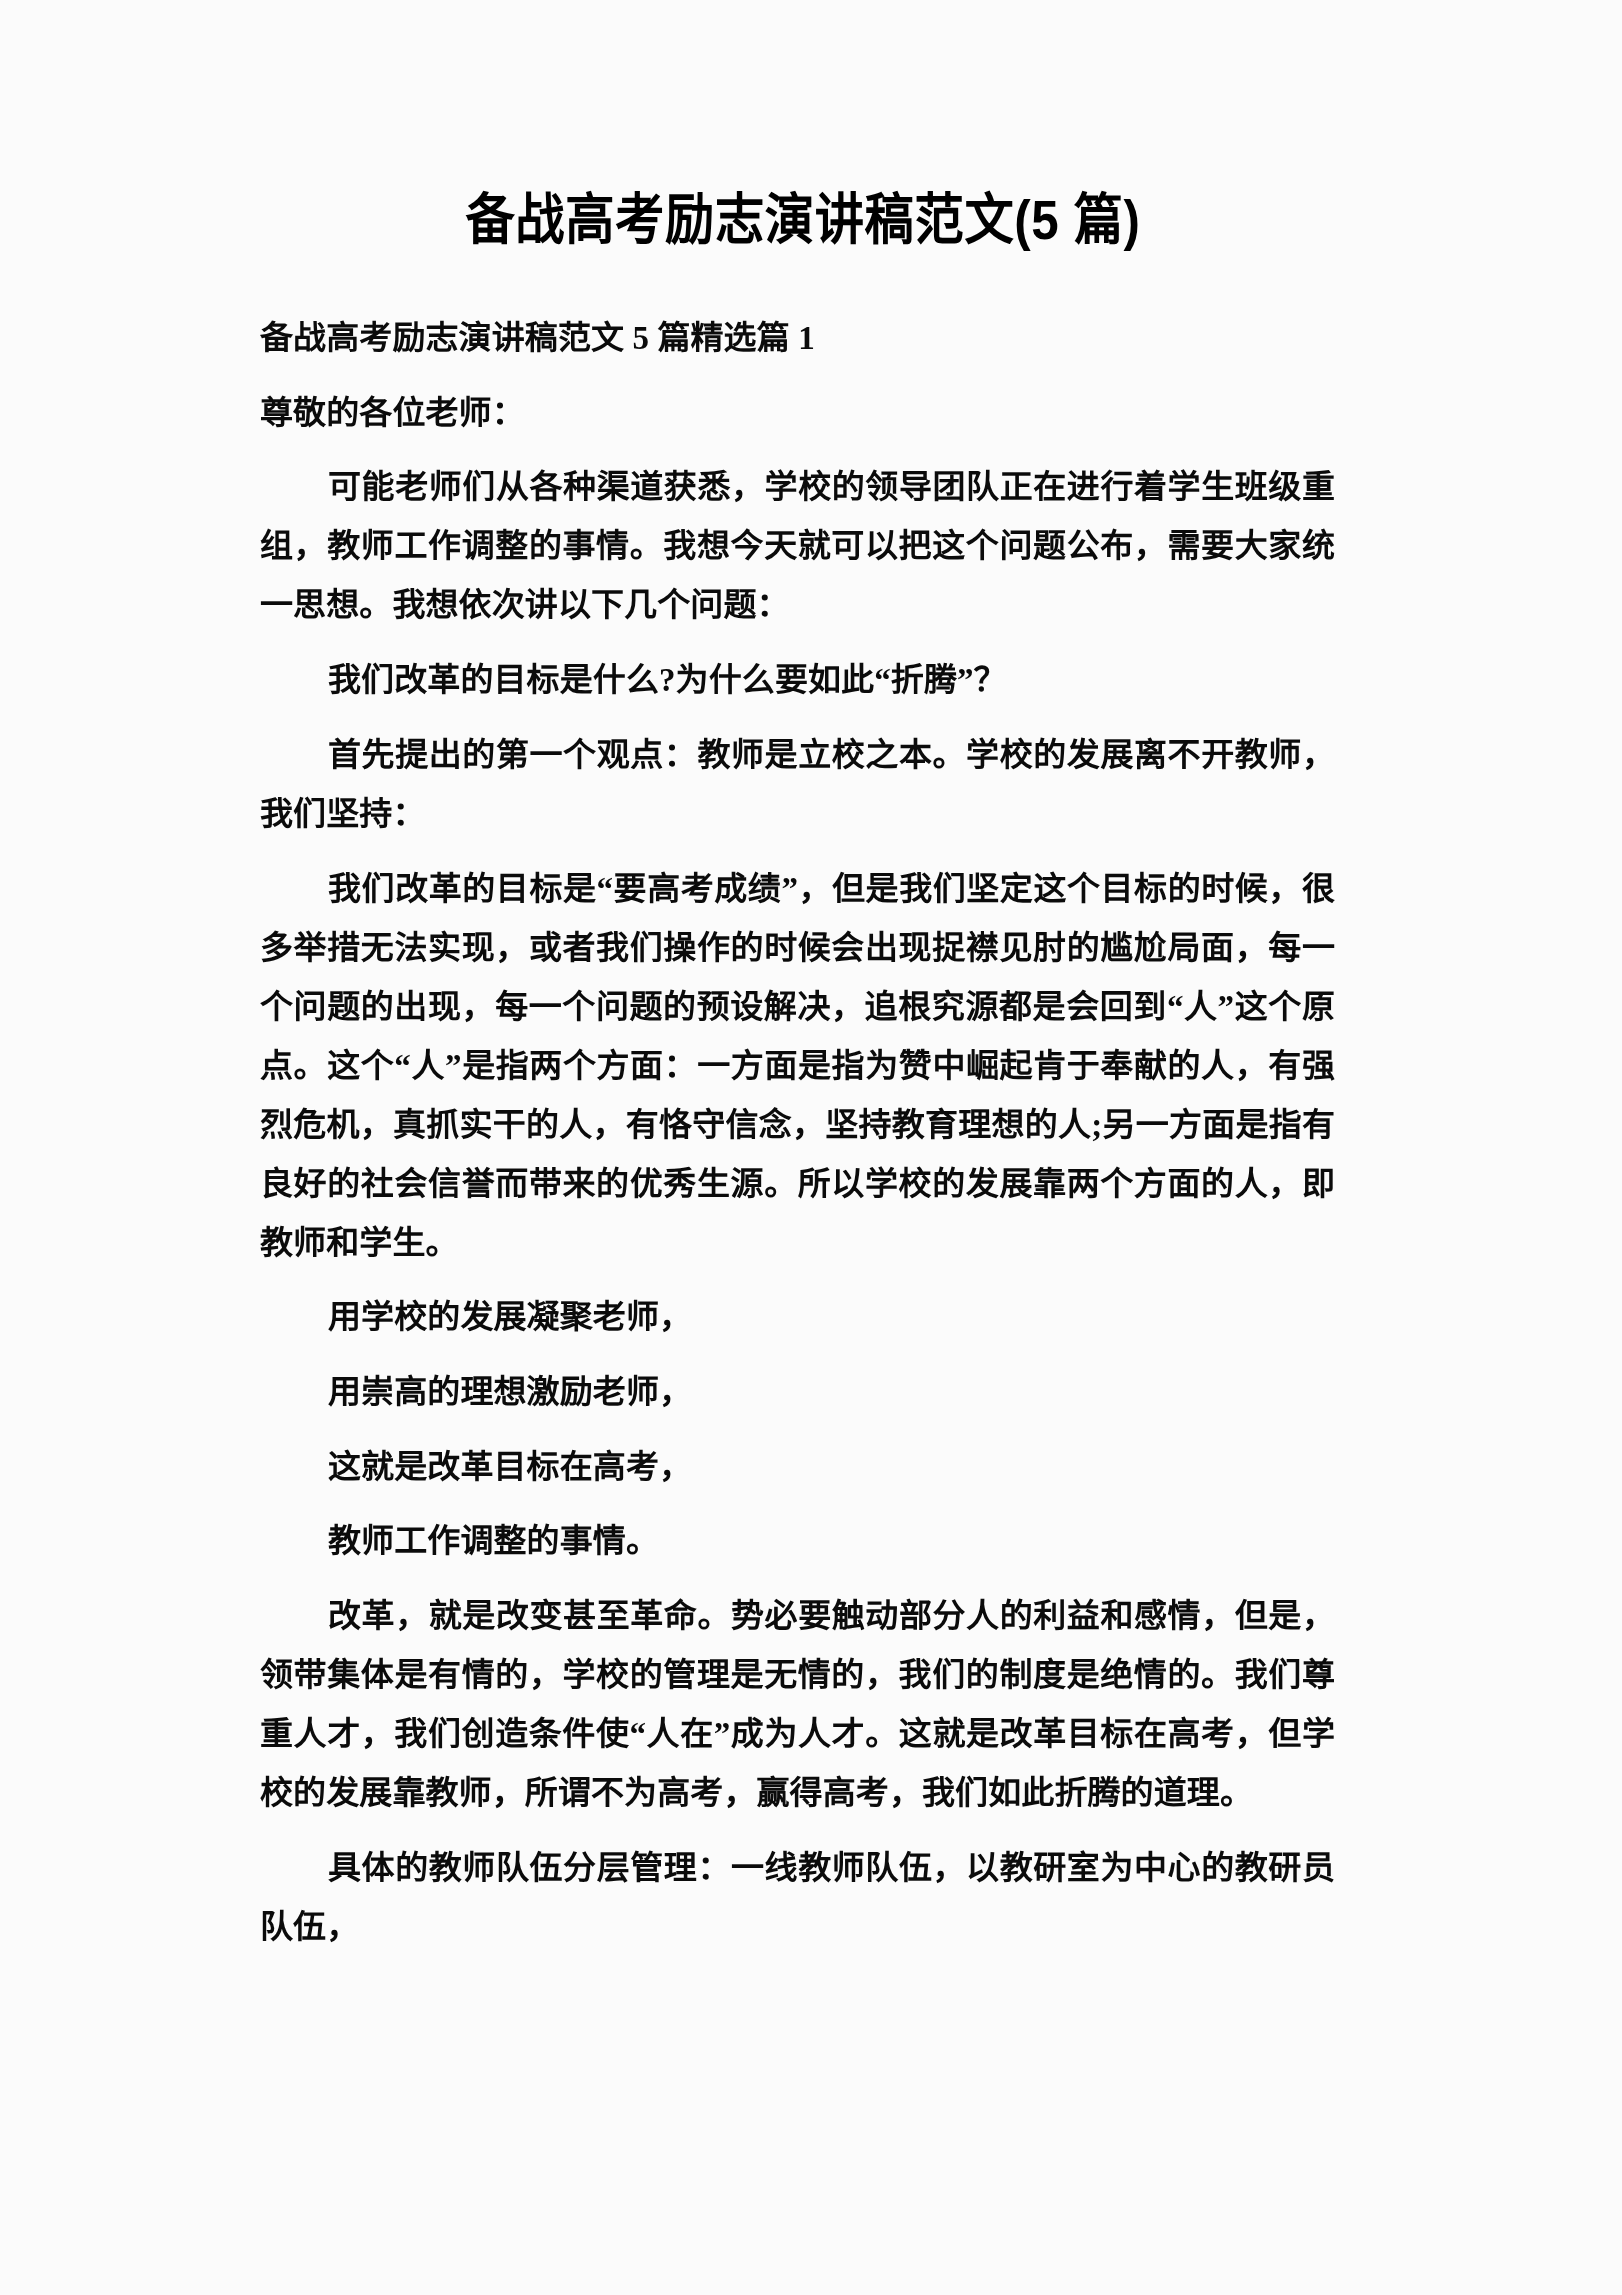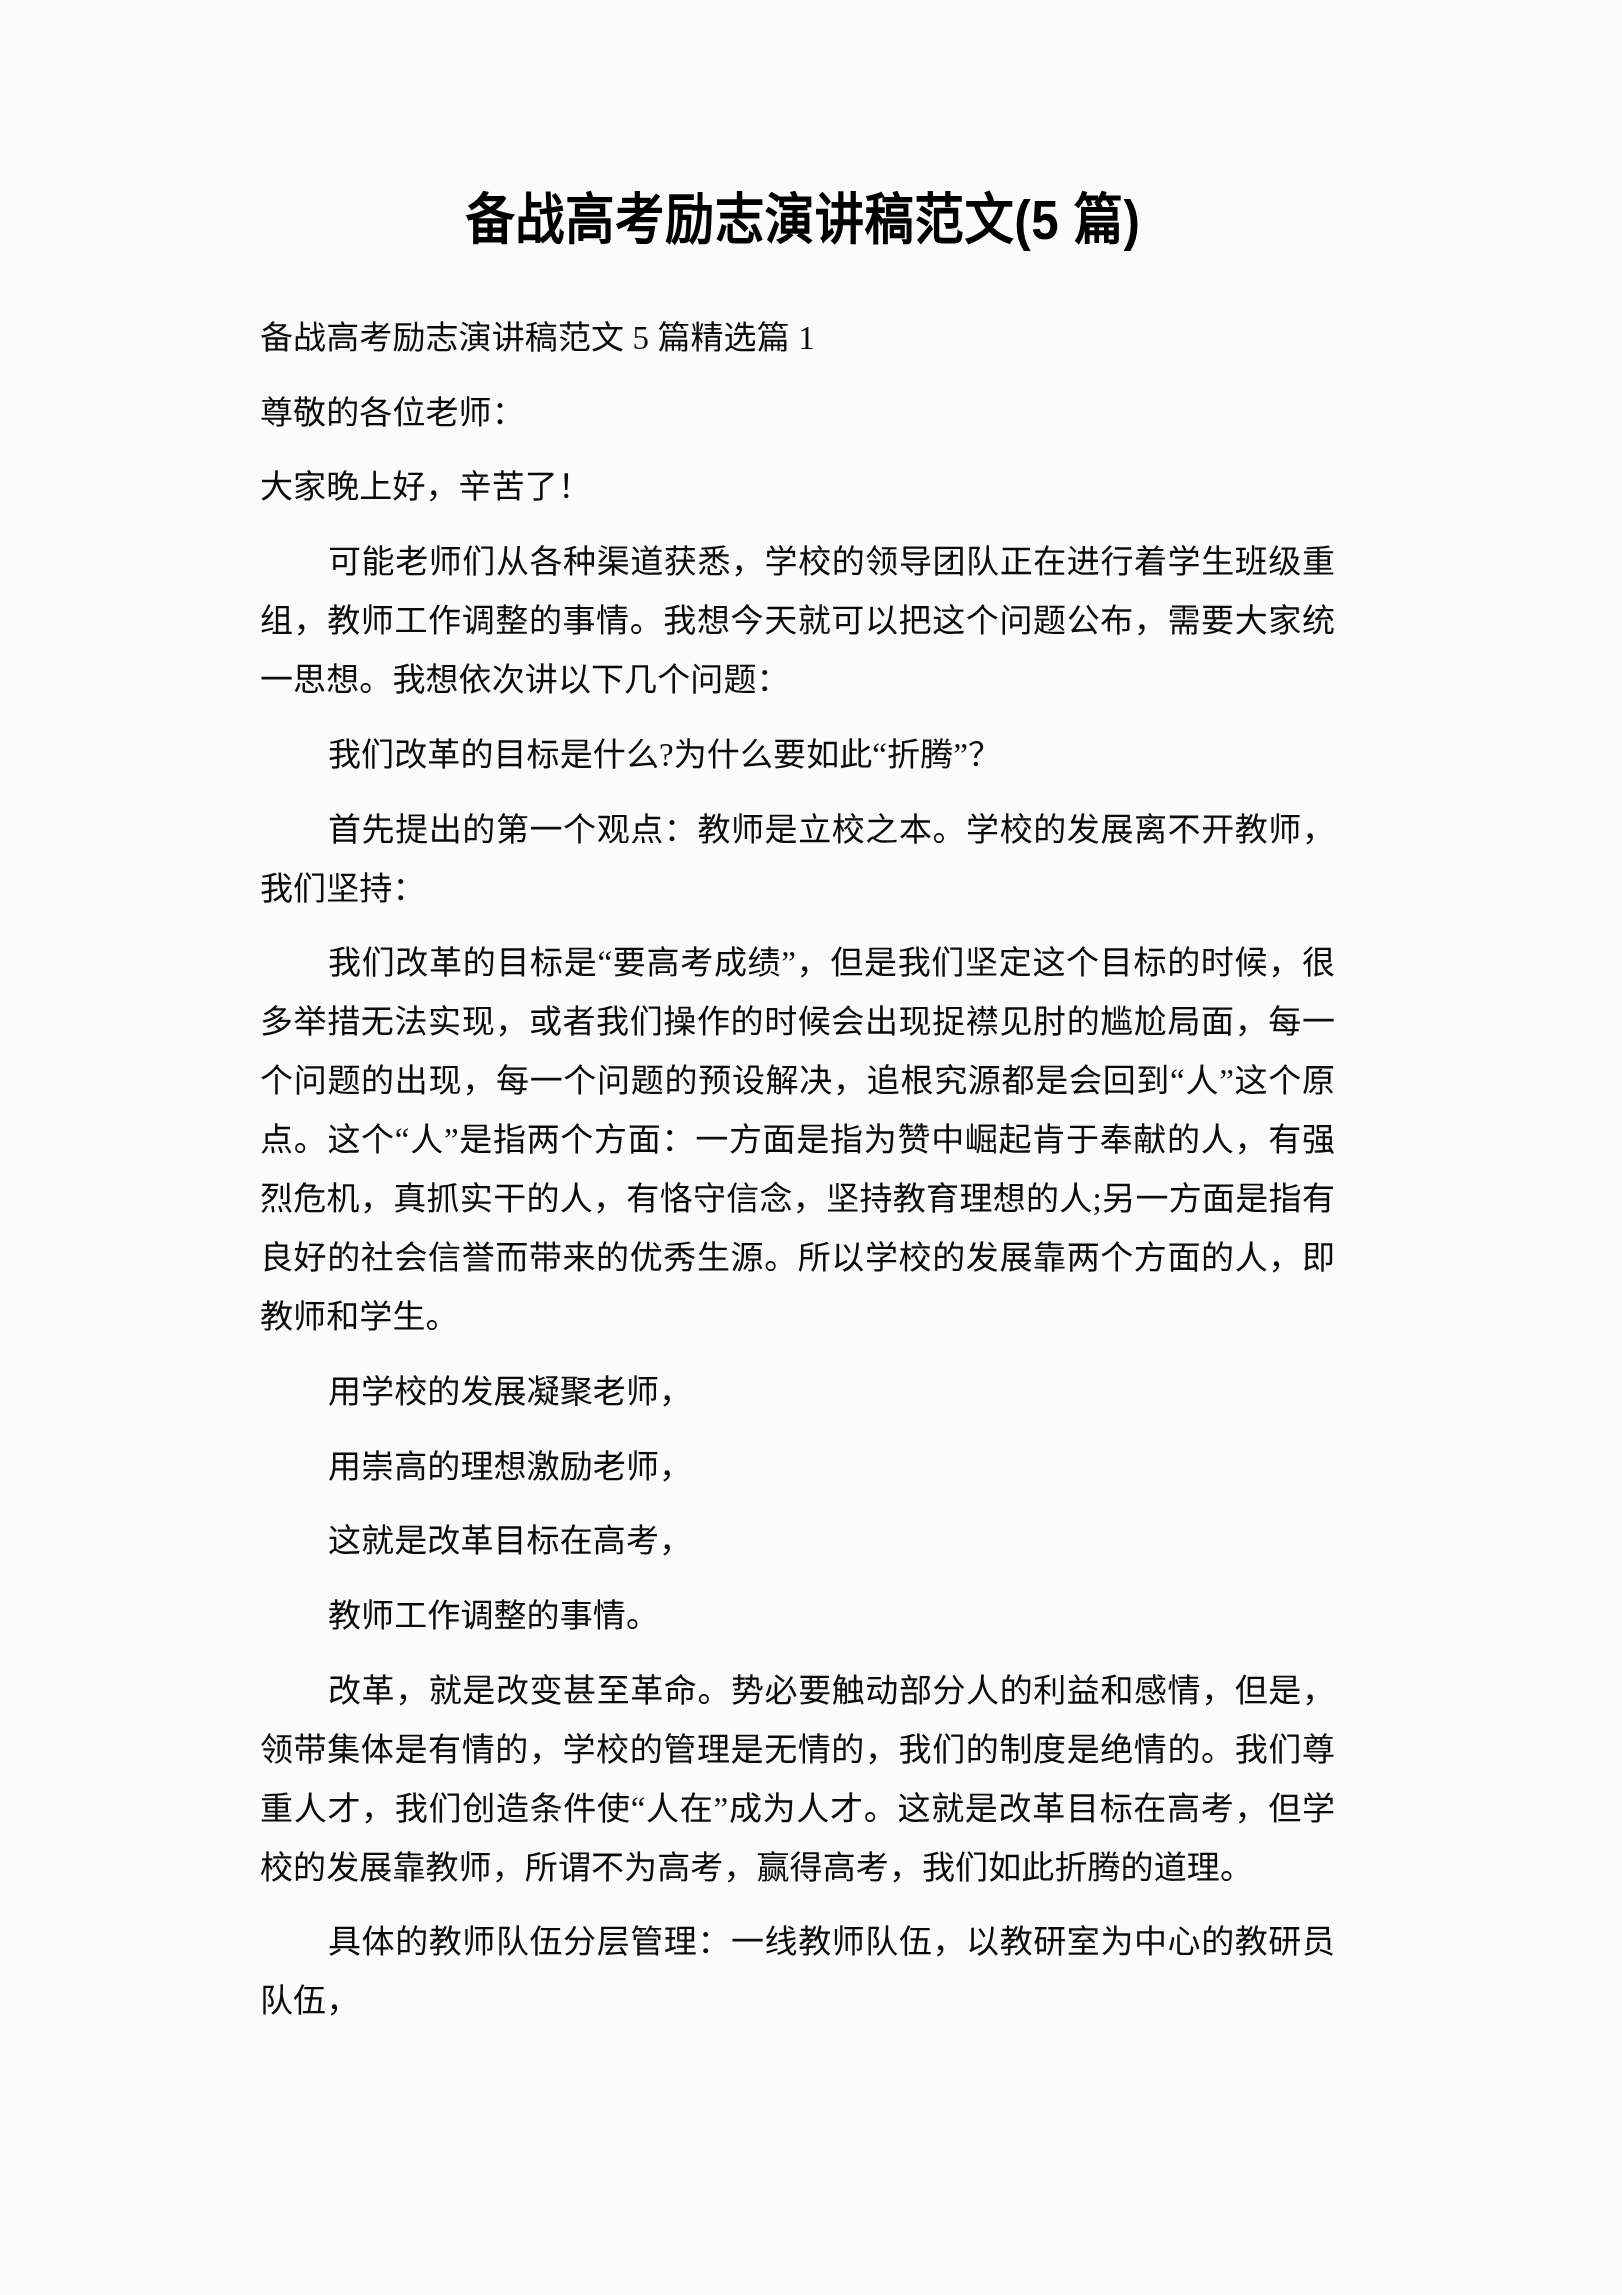--- a/index.html
+++ b/index.html
@@ -52,20 +52,21 @@
   p.para {
     margin: 0 11px 0 0;
     padding: 0;
     font-size: 33px;
     line-height: 59px;
     text-align: justify;
     text-justify: inter-ideograph;
     text-indent: 0;
     word-break: break-all;
     letter-spacing: 0.1px;
+    font-weight: bold;
   }
 
   p.para + p.para {
     margin-top: 15.7px;
   }
 
   
   p.indent {
     text-indent: 68px;
   }
@@ -88,21 +89,20 @@
   <div class="content">
 
     <h1 class="doc-title">备战高考励志演讲稿范文(5 篇)</h1>
 
     <div class="body-block">
 
       <p class="para flush short">备战高考励志演讲稿范文 5 篇精选篇 1</p>
 
       <p class="para flush short">尊敬的各位老师：</p>
 
-      <p class="para flush short">大家晚上好，辛苦了！</p>
 
       <p class="para indent">可能老师们从各种渠道获悉，学校的领导团队正在进行着学生班级重组，教师工作调整的事情。我想今天就可以把这个问题公布，需要大家统一思想。我想依次讲以下几个问题：</p>
 
       <p class="para indent short">我们改革的目标是什么?为什么要如此“折腾”？</p>
 
       <p class="para indent">首先提出的第一个观点：教师是立校之本。学校的发展离不开教师，我们坚持：</p>
 
       <p class="para indent">我们改革的目标是“要高考成绩”，但是我们坚定这个目标的时候，很多举措无法实现，或者我们操作的时候会出现捉襟见肘的尴尬局面，每一个问题的出现，每一个问题的预设解决，追根究源都是会回到“人”这个原点。这个“人”是指两个方面：一方面是指为赞中崛起肯于奉献的人，有强烈危机，真抓实干的人，有恪守信念，坚持教育理想的人;另一方面是指有良好的社会信誉而带来的优秀生源。所以学校的发展靠两个方面的人，即教师和学生。</p>
 
       <p class="para indent short">用学校的发展凝聚老师，</p>

